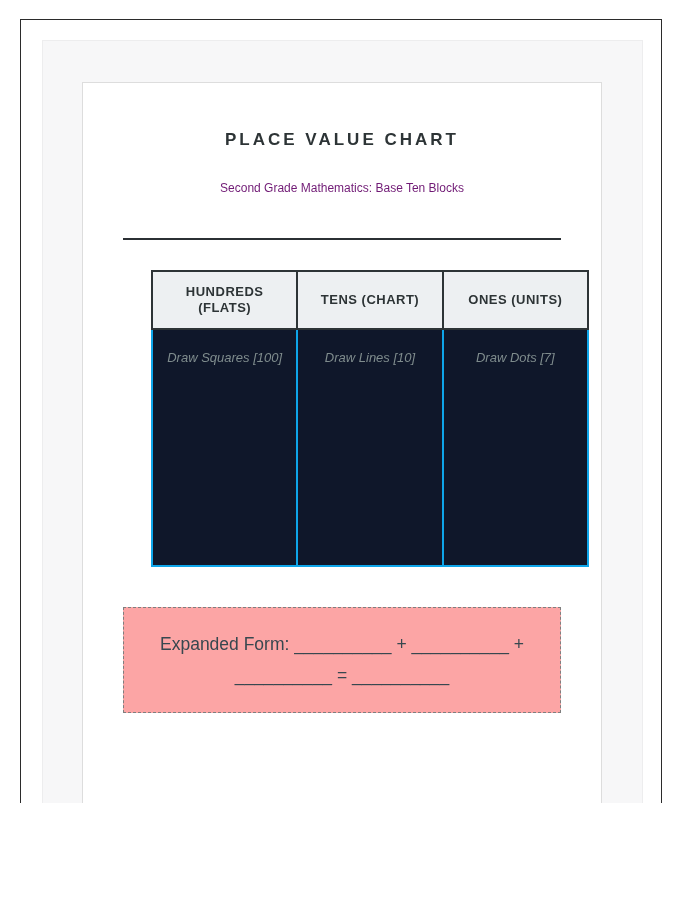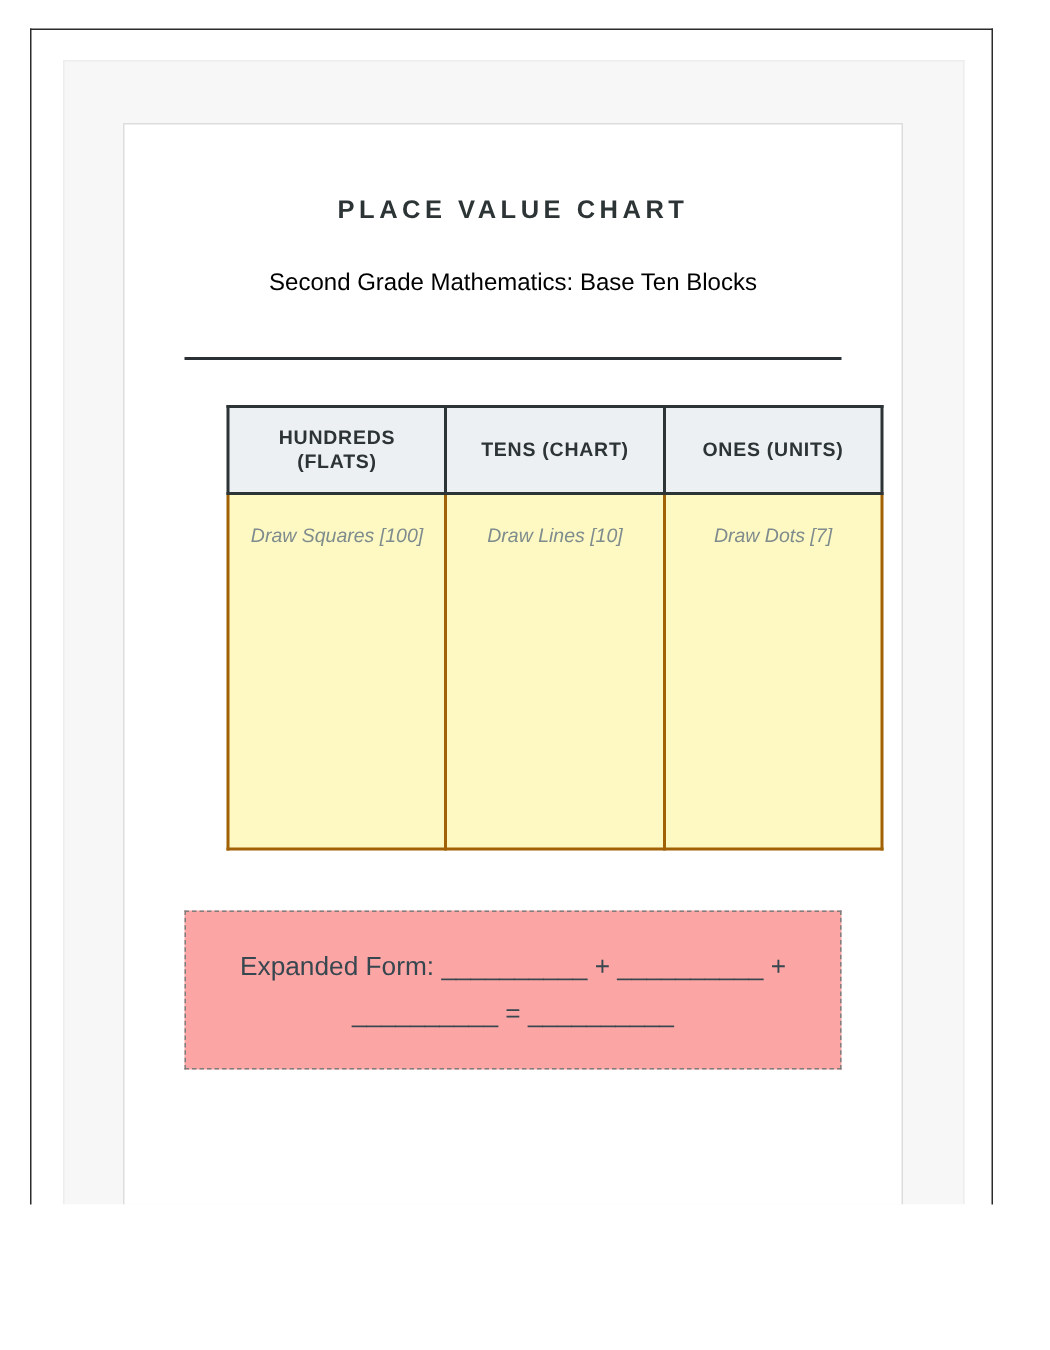--- a/index.html
+++ b/index.html
@@ -40,22 +40,22 @@
   .doc-title {
     text-align: center;
     font-size: 17px;
     font-weight: bold;
     letter-spacing: 3px;
     color: #2d3436;
     line-height: 26px;
   }
   .doc-subtitle {
     text-align: center;
-    font-size: 16px;
-    color: #000000;
+    font-size: 12px;
+    color: #701a75;
     margin-top: 26px;
     line-height: 19px;
   }
   .rule {
     margin-top: 40px;
     border: none;
     border-top: 2px solid #2b3034;
   }
   .fields {
     display: flex;
@@ -86,22 +86,22 @@
     background: #edf0f2;
     color: #2d3436;
     font-size: 13px;
     font-weight: bold;
     letter-spacing: 0.5px;
     text-align: center;
     padding: 12px 14px;
     line-height: 16px;
   }
   .pv-table td {
-    border: 2px solid #a16207;
-    background: #fef9c3;
+    border: 2px solid #0ea5e9;
+    background: #0f172a;
     vertical-align: top;
     text-align: center;
     height: 237px;
     padding-top: 18px;
   }
   .hint {
     font-size: 13px;
     font-style: italic;
     color: #7f8c8d;
   }

